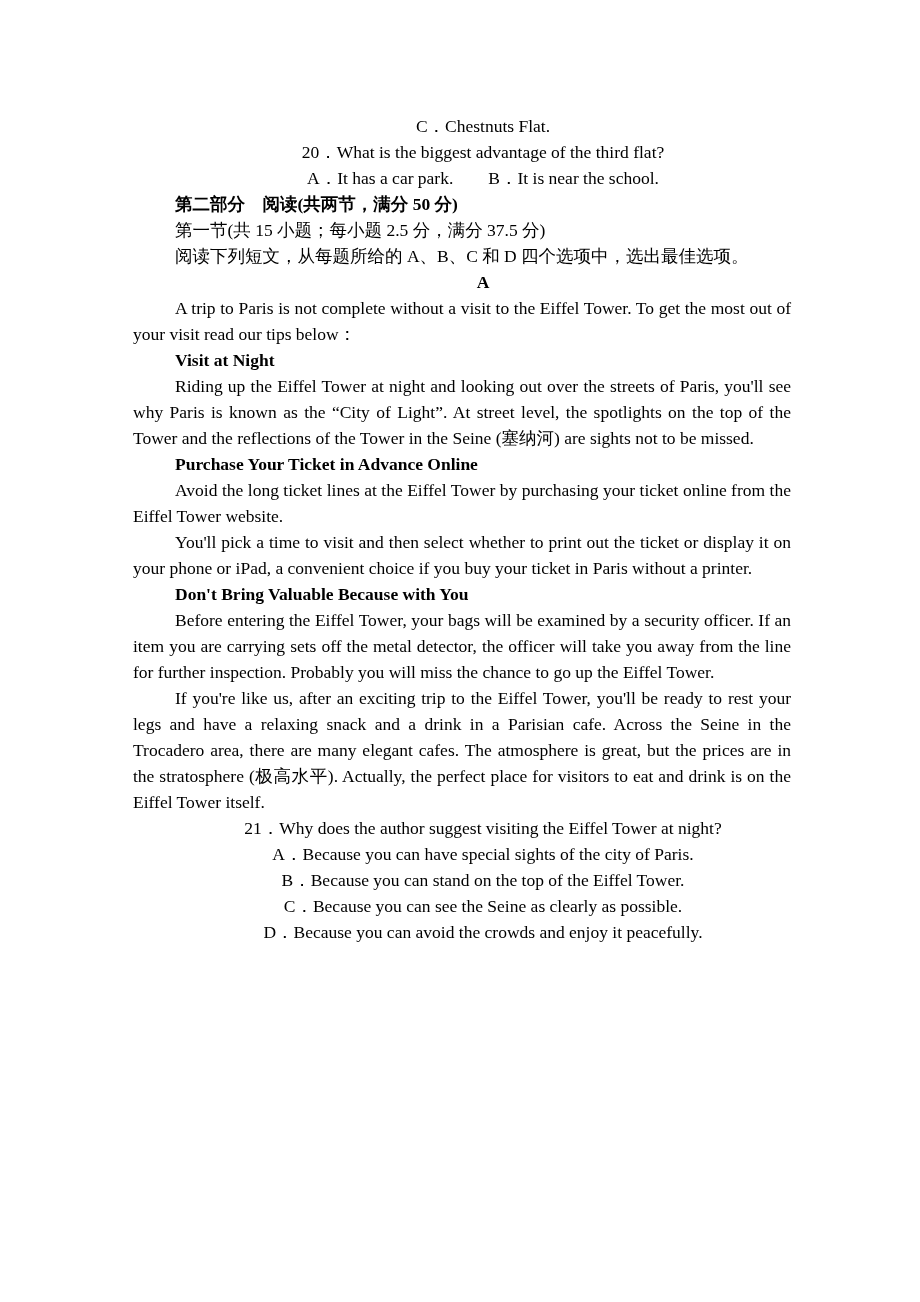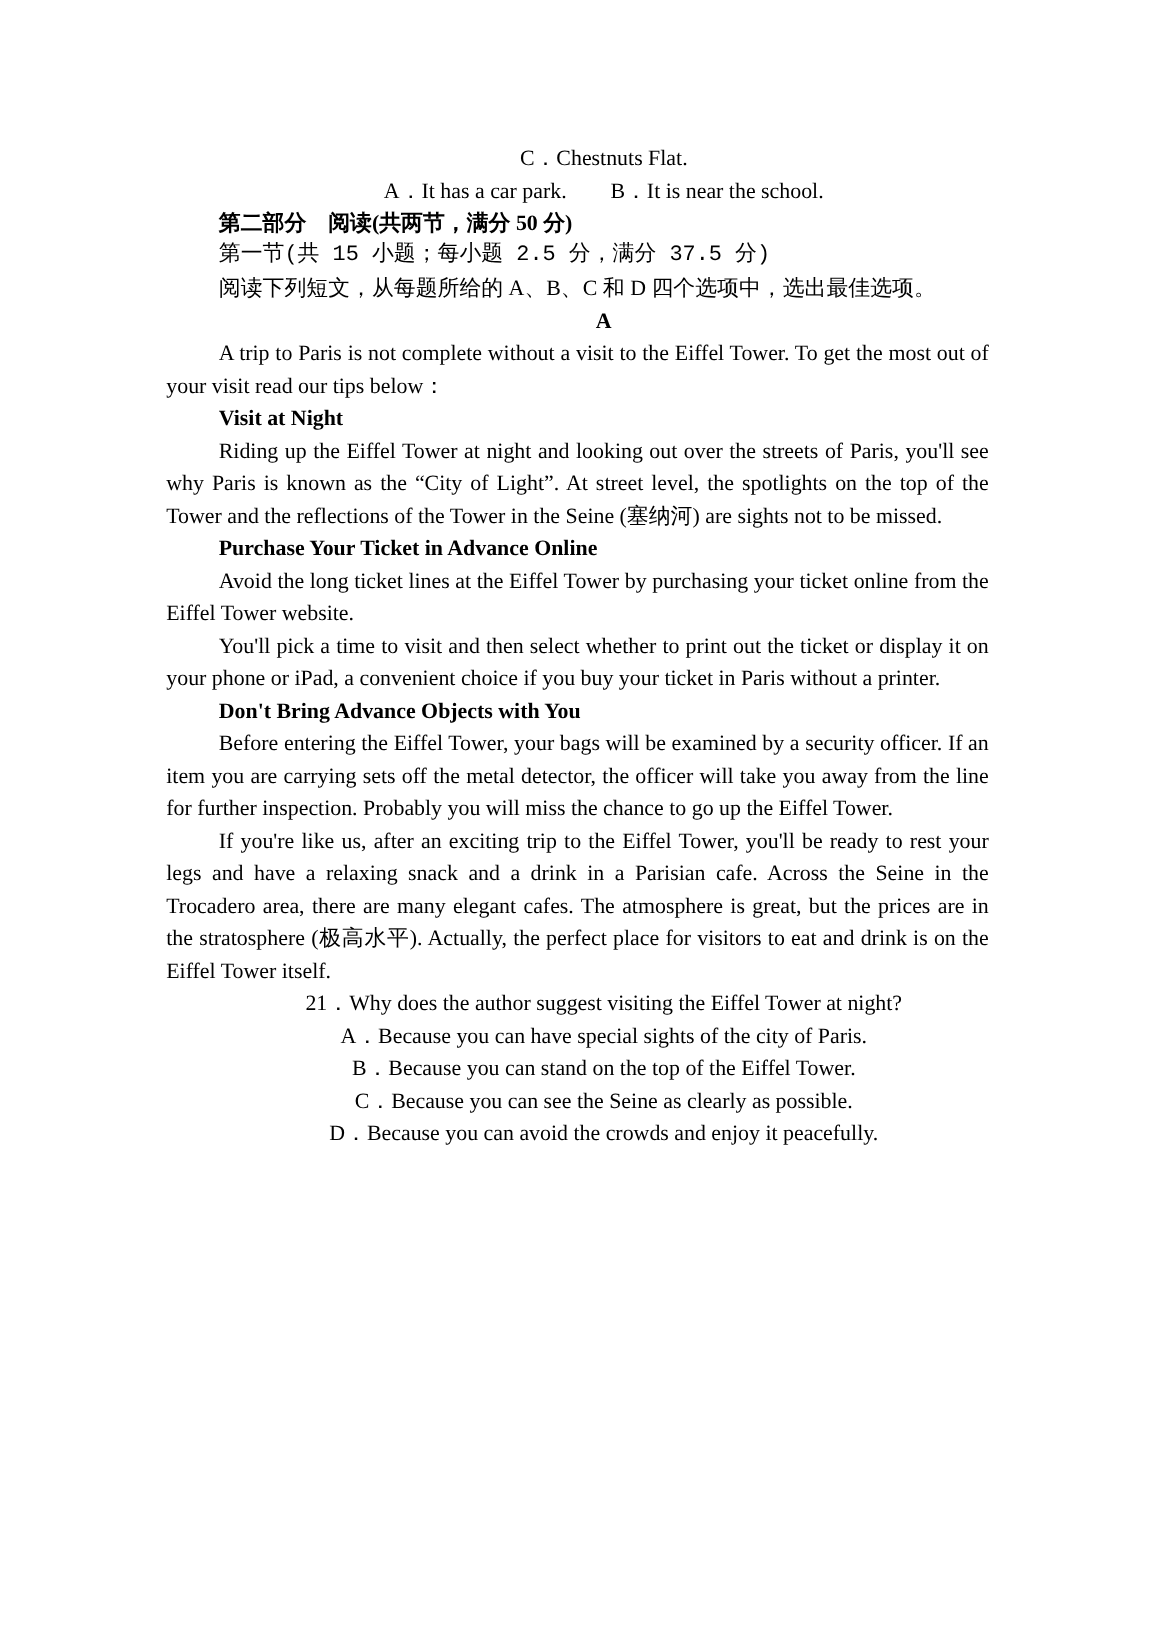--- a/index.html
+++ b/index.html
@@ -35,48 +35,48 @@
   
   .para, .paracn {
     text-align: justify;
     text-justify: inter-word;
   }
   .sec {
     font-weight: bold;
   }
   .subsec {
     font-weight: normal;
-    font-family: Liberation Mono, monospace;
   }
   .head {
     font-weight: bold;
   }
   .center {
     text-align: center;
     text-indent: 0;
     font-weight: bold;
   }
 </style>
 </head>
 <body>
 
 <div class="page">
   <p class="opt">C．Chestnuts Flat.</p>
+  <p class="q">20．What is the biggest advantage of the third flat?</p>
   <p class="opt">A．It has a car park.　　B．It is near the school.</p>
   <p class="sec">第二部分　阅读(共两节，满分 50 分)</p>
   <p class="subsec">第一节(共 15 小题；每小题 2.5 分，满分 37.5 分)</p>
   <p class="paracn">阅读下列短文，从每题所给的 A、B、C 和 D 四个选项中，选出最佳选项。</p>
   <p class="center">A</p>
   <p class="para">A trip to Paris is not complete without a visit to the Eiffel Tower. To get the most out of your visit read our tips below：</p>
   <p class="head">Visit at Night</p>
   <p class="para">Riding up the Eiffel Tower at night and looking out over the streets of Paris, you'll see why Paris is known as the “City of Light”. At street level, the spotlights on the top of the Tower and the reflections of the Tower in the Seine (塞纳河) are sights not to be missed.</p>
   <p class="head">Purchase Your Ticket in Advance Online</p>
   <p class="para">Avoid the long ticket lines at the Eiffel Tower by purchasing your ticket online from the Eiffel Tower website.</p>
   <p class="para">You'll pick a time to visit and then select whether to print out the ticket or display it on your phone or iPad, a convenient choice if you buy your ticket in Paris without a printer.</p>
-  <p class="head">Don't Bring Advance Objects with You</p>
+  <p class="head">Don't Bring Valuable Because with You</p>
   <p class="para">Before entering the Eiffel Tower, your bags will be examined by a security officer. If an item you are carrying sets off the metal detector, the officer will take you away from the line for further inspection. Probably you will miss the chance to go up the Eiffel Tower.</p>
   <p class="para">If you're like us, after an exciting trip to the Eiffel Tower, you'll be ready to rest your legs and have a relaxing snack and a drink in a Parisian cafe. Across the Seine in the Trocadero area, there are many elegant cafes. The atmosphere is great, but the prices are in the stratosphere (极高水平). Actually, the perfect place for visitors to eat and drink is on the Eiffel Tower itself.</p>
   <p class="q">21．Why does the author suggest visiting the Eiffel Tower at night?</p>
   <p class="opt">A．Because you can have special sights of the city of Paris.</p>
   <p class="opt">B．Because you can stand on the top of the Eiffel Tower.</p>
   <p class="opt">C．Because you can see the Seine as clearly as possible.</p>
   <p class="opt">D．Because you can avoid the crowds and enjoy it peacefully.</p>
 </div>
 
 </body></html>

